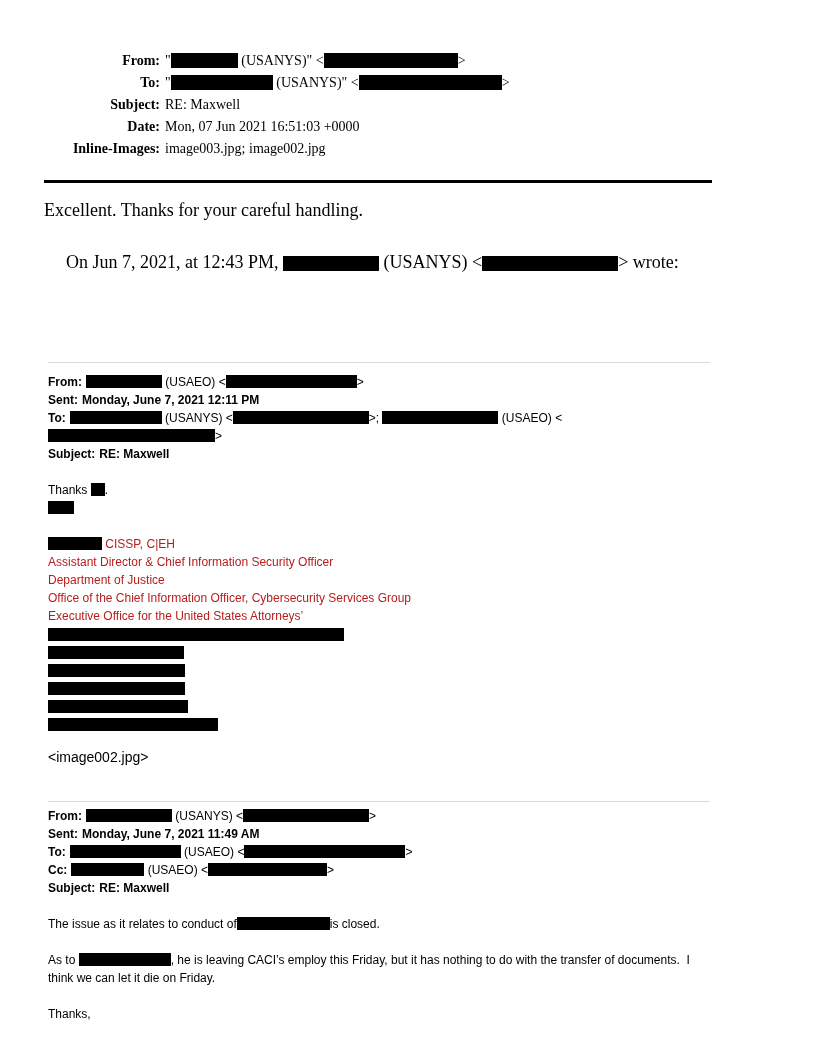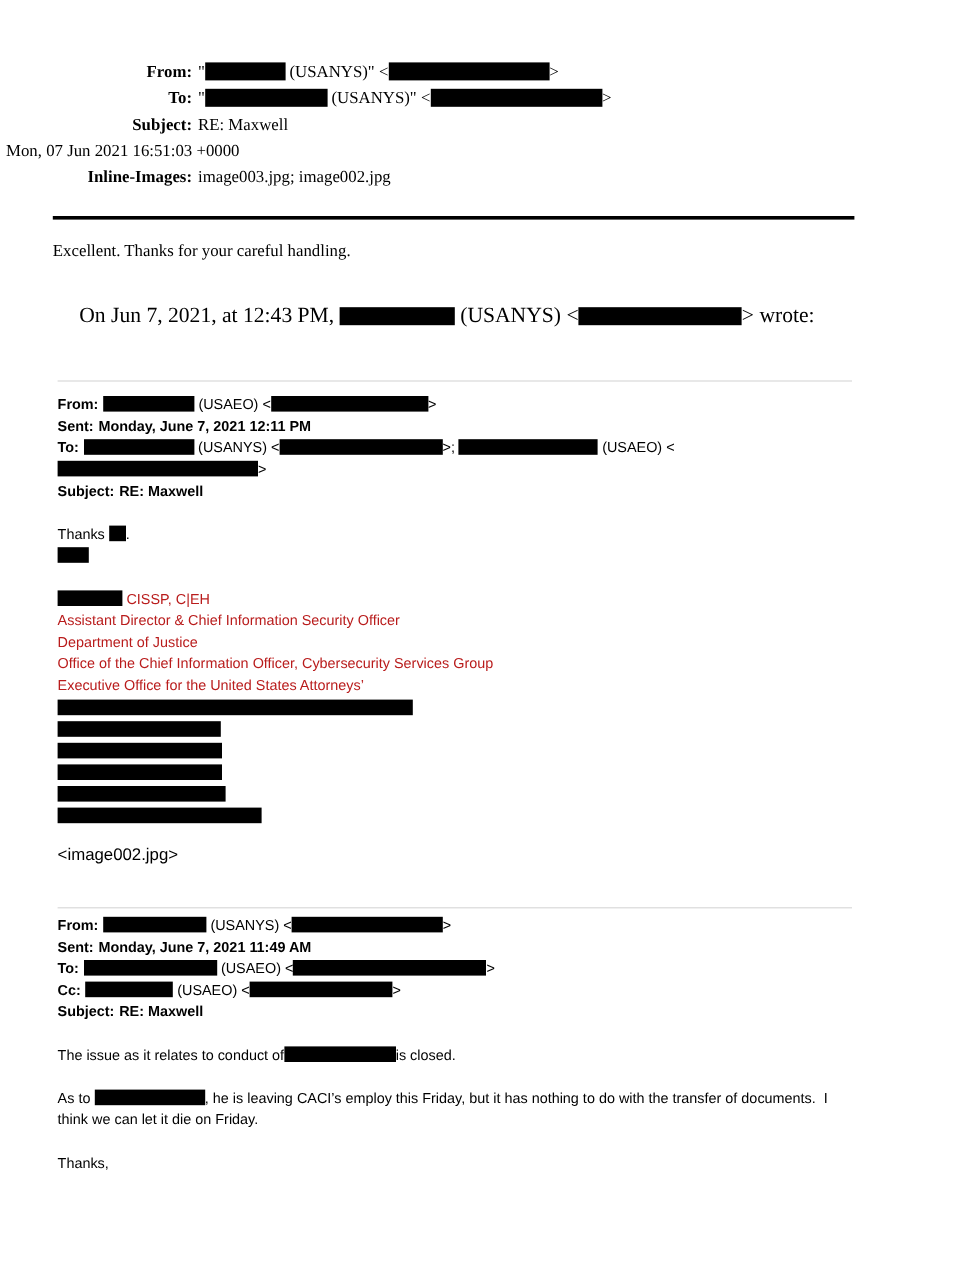--- a/index.html
+++ b/index.html
@@ -7,27 +7,27 @@
         font-family:"Liberation Serif",serif;color:#000;}
 
   
   .h1block{margin:50px 0 0 0;font-size:14px;line-height:22px;}
   .h1row{display:flex;}
   .h1label{flex:0 0 160px;width:160px;text-align:right;font-weight:bold;}
   .h1value{padding-left:5px;white-space:nowrap;}
 
   .rule{margin:20px 48px 0 44px;border-top:3px solid #000;}
 
-  .p1{margin:19px 50px 0 44px;font-size:14px;line-height:16px;}
+  .p1{margin:19px 50px 0 44px;font-size:18px;line-height:16px;}
   .p2{margin:36px 50px 0 66px;font-size:18px;line-height:16px;white-space:nowrap;}
 
   
   .q{margin-left:48px;margin-right:50px;border-top:1px solid #D9D9D9;
      font-family:"Liberation Sans",sans-serif;font-size:12px;line-height:18px;color:#000;}
-  .q2{margin-top:46px;padding-top:10px;}
+  .q2{margin-top:91px;padding-top:10px;}
   .q3{margin-top:36px;padding-top:5px;}
   .hrow b{font-weight:bold;}
   .gap{margin-left:4px;font-weight:bold;}
   .blank{height:18px;}
 
   
   .rd{display:inline-block;background:#000;}
   .rs{height:15px;vertical-align:-3px;}   
   .rn{height:13px;vertical-align:-2px;}   
 
@@ -50,20 +50,21 @@
       </div>
     <div class="h1row">
         <span class="h1label">To:</span>
         <span class="h1value"><span>"</span><span class="rd rs" style="width:102px"></span><span> (USANYS)" &lt;</span><span class="rd rs" style="width:143px"></span><span>&gt;</span></span>
       </div>
     <div class="h1row">
         <span class="h1label">Subject:</span>
         <span class="h1value">RE: Maxwell</span>
       </div>
     <div class="h1row">
+        <span class="h1label">Date:</span>
         <span class="h1value">Mon, 07 Jun 2021 16:51:03 +0000</span>
       </div>
     <div class="h1row">
         <span class="h1label">Inline-Images:</span>
         <span class="h1value">image003.jpg; image002.jpg</span>
       </div>
   </div>
 
   <div class="rule"></div>
 

